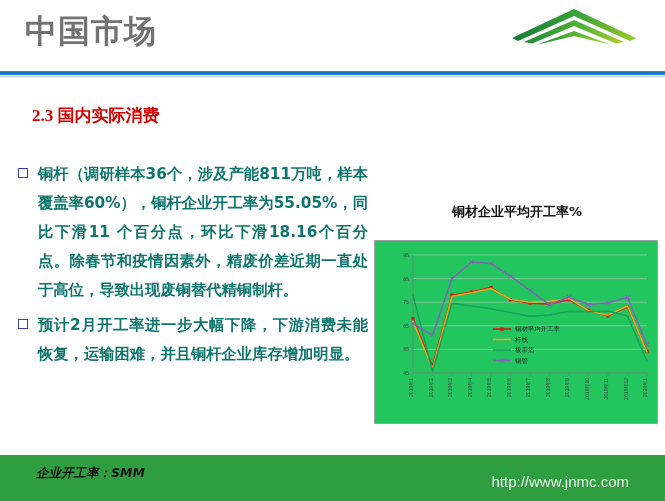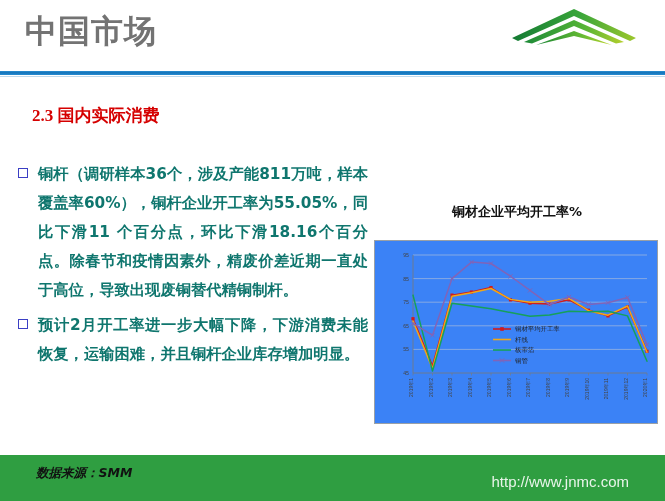--- a/index.html
+++ b/index.html
@@ -60,21 +60,21 @@
   }
 
   
   .chart-title{
     position:absolute;left:372px;top:203px;width:290px;text-align:center;
     font-size:13px;font-weight:bold;color:#111111;
     font-family:"DejaVu Sans","Liberation Sans",sans-serif;
   }
   .chart-box{
     position:absolute;left:374px;top:240px;width:284px;height:184px;
-    border:1px solid #9aa0a6;background:#3b82f6;box-sizing:border-box;
+    border:1px solid #9aa0a6;background:#22c55e;box-sizing:border-box;
   }
   .chart-svg{display:block;width:282px;height:182px;}
 
   .axis-title-v{
     position:absolute;left:377px;top:285px;width:16px;
     font-size:11.5px;line-height:15px;font-weight:normal;color:#111;
     text-align:center;letter-spacing:0;
     font-family:"DejaVu Sans","Liberation Sans",sans-serif;
   }
 
@@ -273,16 +273,16 @@
         <line x1="124.8" y1="117.3" x2="129.2" y2="121.7"></line>
         <line x1="124.8" y1="121.7" x2="129.2" y2="117.3"></line>
       </g>
       <text x="140" y="121.8" class="leg-lbl">铜管</text>
     </svg>
 </div>
 
 <div class="footer">
   <div class="footer-top-line"></div>
   <div class="source">
-    <span>数据来源：</span><span class="smm">SMM</span>
+    <span>企业开工率：</span><span class="smm">SMM</span>
   </div>
   <div class="weburl">http://www.jnmc.com</div>
 </div>
 
 </body></html>

